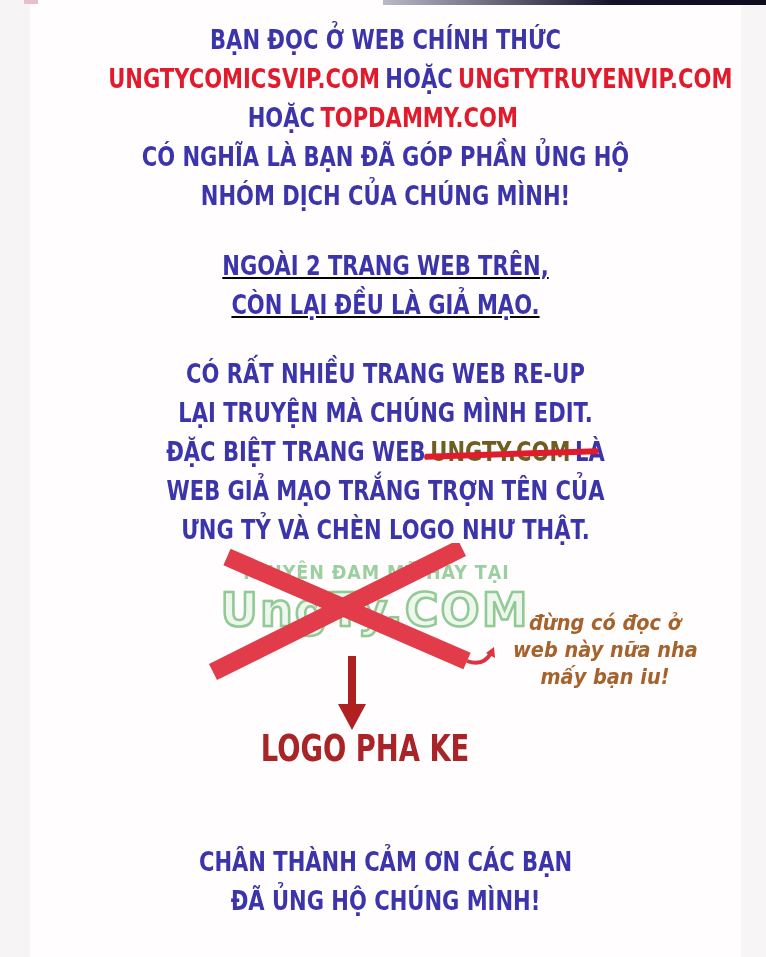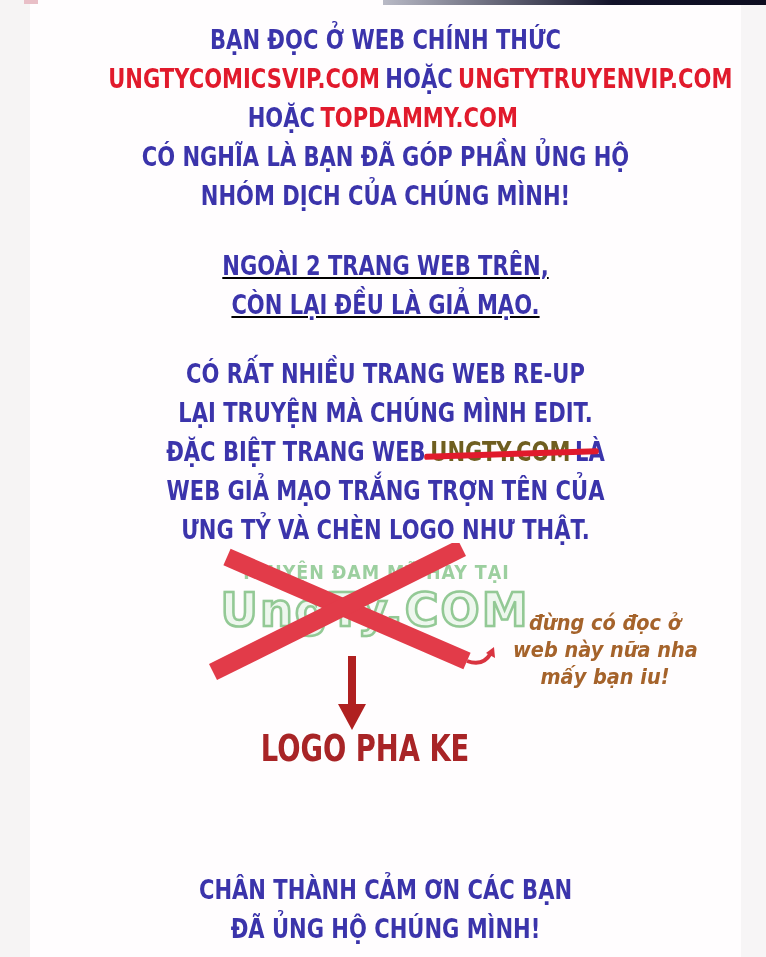--- a/index.html
+++ b/index.html
@@ -38,21 +38,21 @@
     transform:scaleX(0.78);
     color:var(--blue);
   }
   .line .red{color:var(--red);}
   .line .blue{color:var(--blue);}
   .line .mid{margin:0 7px;}
 
   .sec-header{top:20px;}
   .sec-notice{top:246px;text-decoration:underline;}
   .sec-warning{top:354px;}
-  .sec-footer{top:842px;margin-top:28px;}
+  .sec-footer{top:842px;}
 
   .strike{
     color:var(--olive);
     position:relative;
     margin:0 6px;
   }
   .strike::after{
     content:'';
     position:absolute;
     left:-8px;right:-36px;top:15px;height:6px;

